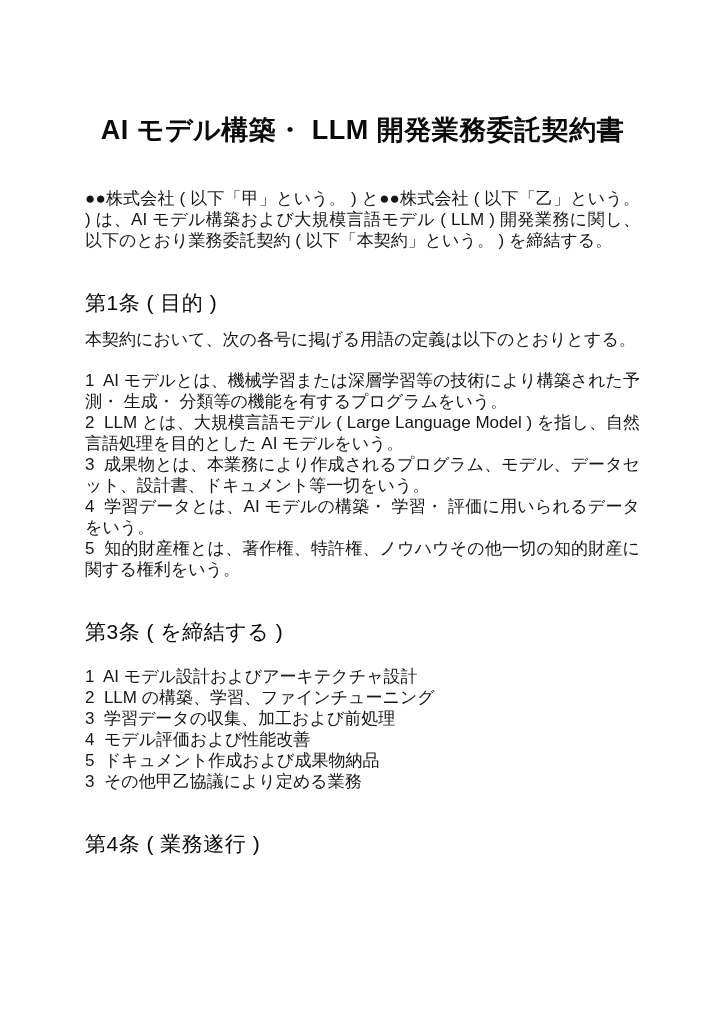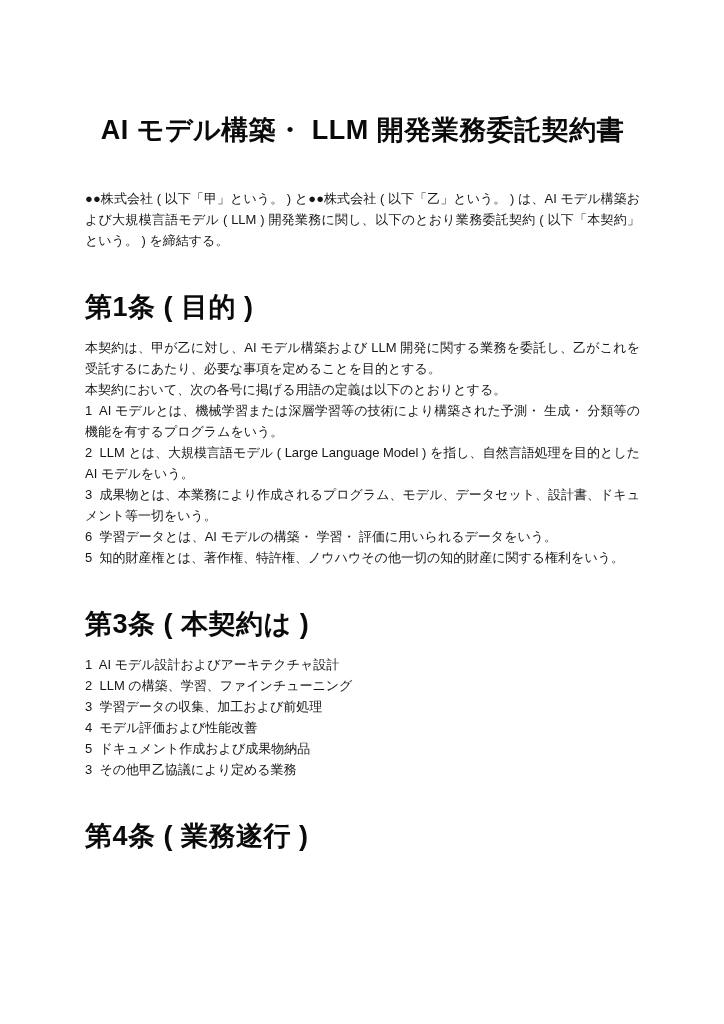--- a/index.html
+++ b/index.html
@@ -22,71 +22,70 @@
     margin: 0;
     font-size: 27px;
     font-weight: 700;
     text-align: center;
     letter-spacing: 0.5px;
     color: #0a0a0a;
     white-space: pre-wrap;
   }
   .para {
     margin: 0;
-    font-size: 13px;
+    font-size: 17px;
     line-height: 21px;
     text-align: justify;
     white-space: pre-wrap;
     color: #161616;
   }
   .intro {
     margin-top: 40px;
   }
   .article-heading {
     margin: 38px 0 12px 0;
-    font-size: 27px;
-    font-weight: 700;
+    font-size: 21px;
+    font-weight: 400;
     letter-spacing: 0.5px;
     color: #0a0a0a;
     white-space: pre-wrap;
   }
   .item-list {
-    margin-top: 0;
+    margin-top: 20px;
   }
   .item-list .para {
     margin: 0;
   }
 </style>
 </head>
 <body>
 
 <div class="page">
 
   <h1 class="doc-title">AI モデル構築・ LLM 開発業務委託契約書</h1>
 
   <p class="para intro">●●株式会社 ( 以下「甲」という。 ) と●●株式会社 ( 以下「乙」という。 ) は、AI モデル構築および大規模言語モデル ( LLM ) 開発業務に関し、以下のとおり業務委託契約 ( 以下「本契約」という。 ) を締結する。</p>
 
   <section>
     <h2 class="article-heading">第1条 ( 目的 )</h2>
-    <p class="para">本契約は、甲が乙に対し、AI モデル構築および LLM 開発に関する業務を委託し、乙がこれを受託するにあたり、必要な事項を定めることを目的とする。</p>
   </section>
 
   <section>
     <p class="para">本契約において、次の各号に掲げる用語の定義は以下のとおりとする。</p>
     <div class="item-list">
       <p class="para">1  AI モデルとは、機械学習または深層学習等の技術により構築された予測・ 生成・ 分類等の機能を有するプログラムをいう。</p>
       <p class="para">2  LLM とは、大規模言語モデル ( Large Language Model ) を指し、自然言語処理を目的とした AI モデルをいう。</p>
       <p class="para">3  成果物とは、本業務により作成されるプログラム、モデル、データセット、設計書、ドキュメント等一切をいう。</p>
-      <p class="para">6  学習データとは、AI モデルの構築・ 学習・ 評価に用いられるデータをいう。</p>
+      <p class="para">4  学習データとは、AI モデルの構築・ 学習・ 評価に用いられるデータをいう。</p>
       <p class="para">5  知的財産権とは、著作権、特許権、ノウハウその他一切の知的財産に関する権利をいう。</p>
     </div>
   </section>
 
   <section>
-    <h2 class="article-heading">第3条 ( 本契約は )</h2>
+    <h2 class="article-heading">第3条 ( を締結する )</h2>
     <div class="item-list">
       <p class="para">1  AI モデル設計およびアーキテクチャ設計</p>
       <p class="para">2  LLM の構築、学習、ファインチューニング</p>
       <p class="para">3  学習データの収集、加工および前処理</p>
       <p class="para">4  モデル評価および性能改善</p>
       <p class="para">5  ドキュメント作成および成果物納品</p>
       <p class="para">3  その他甲乙協議により定める業務</p>
     </div>
   </section>
 

